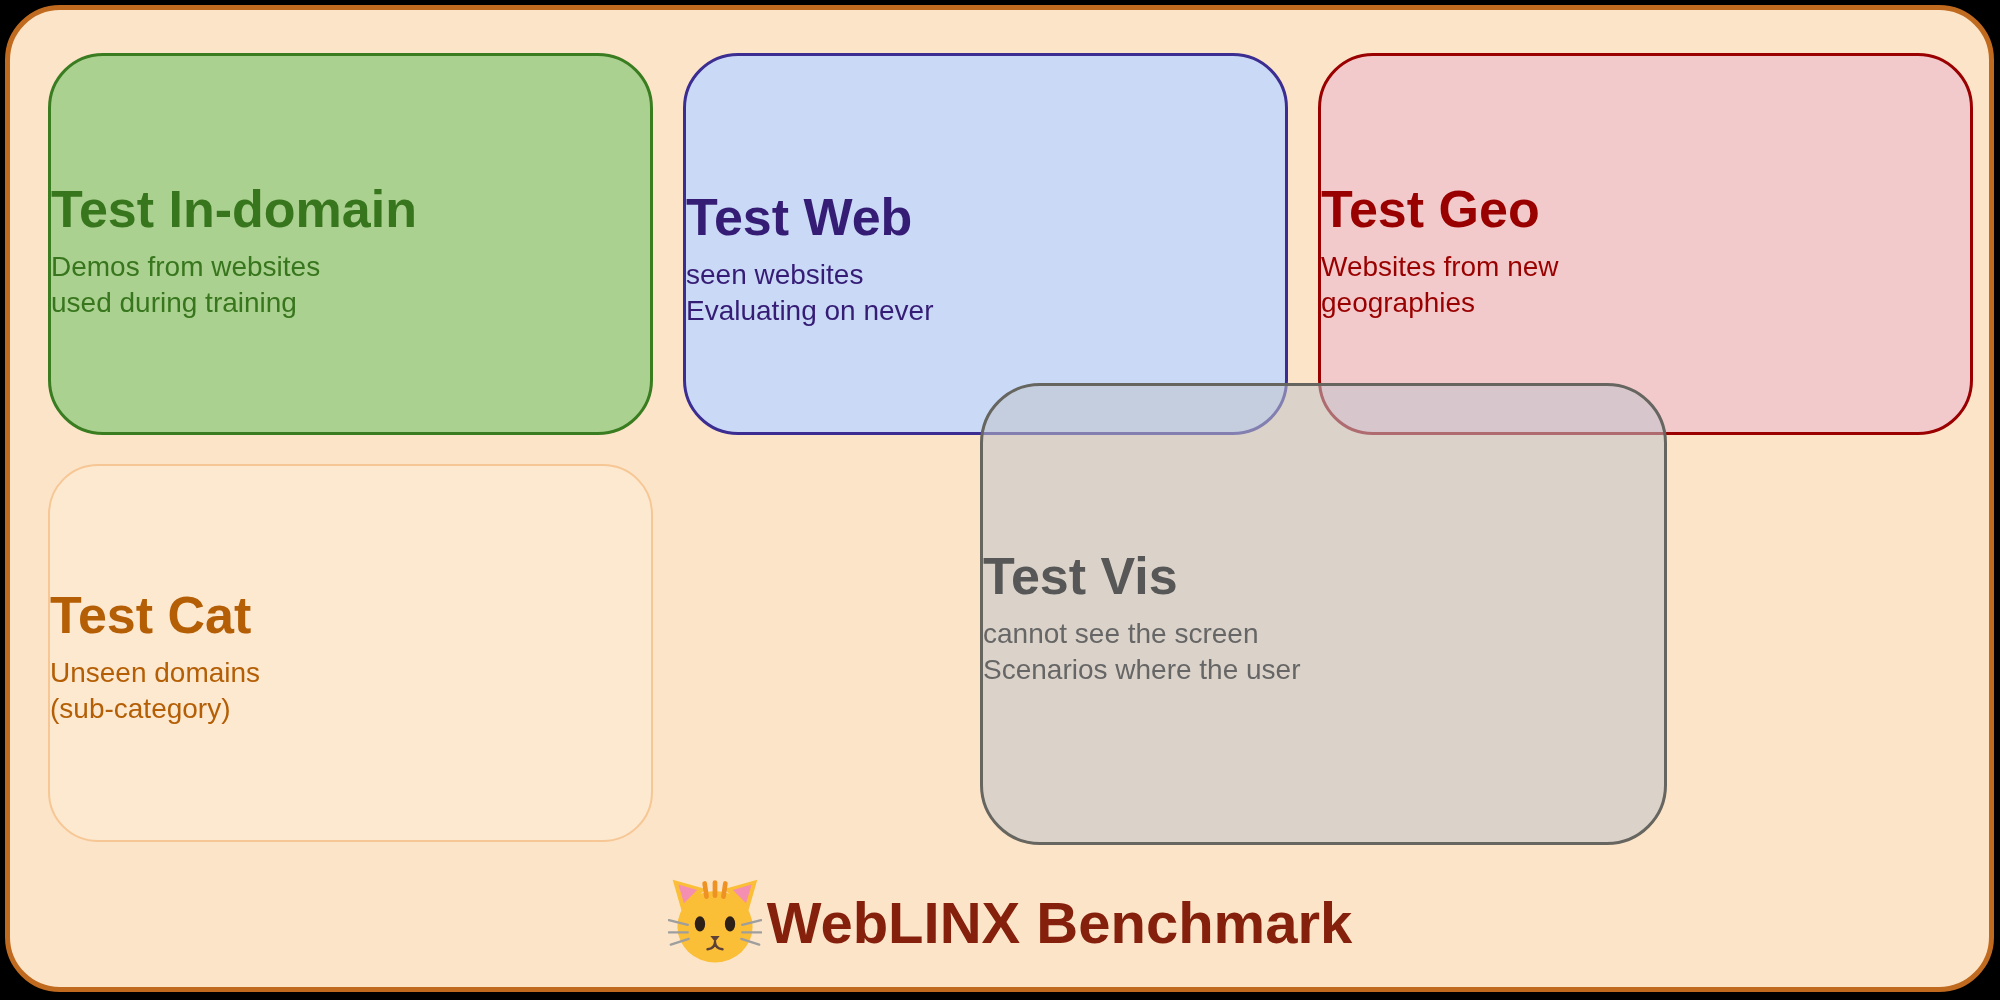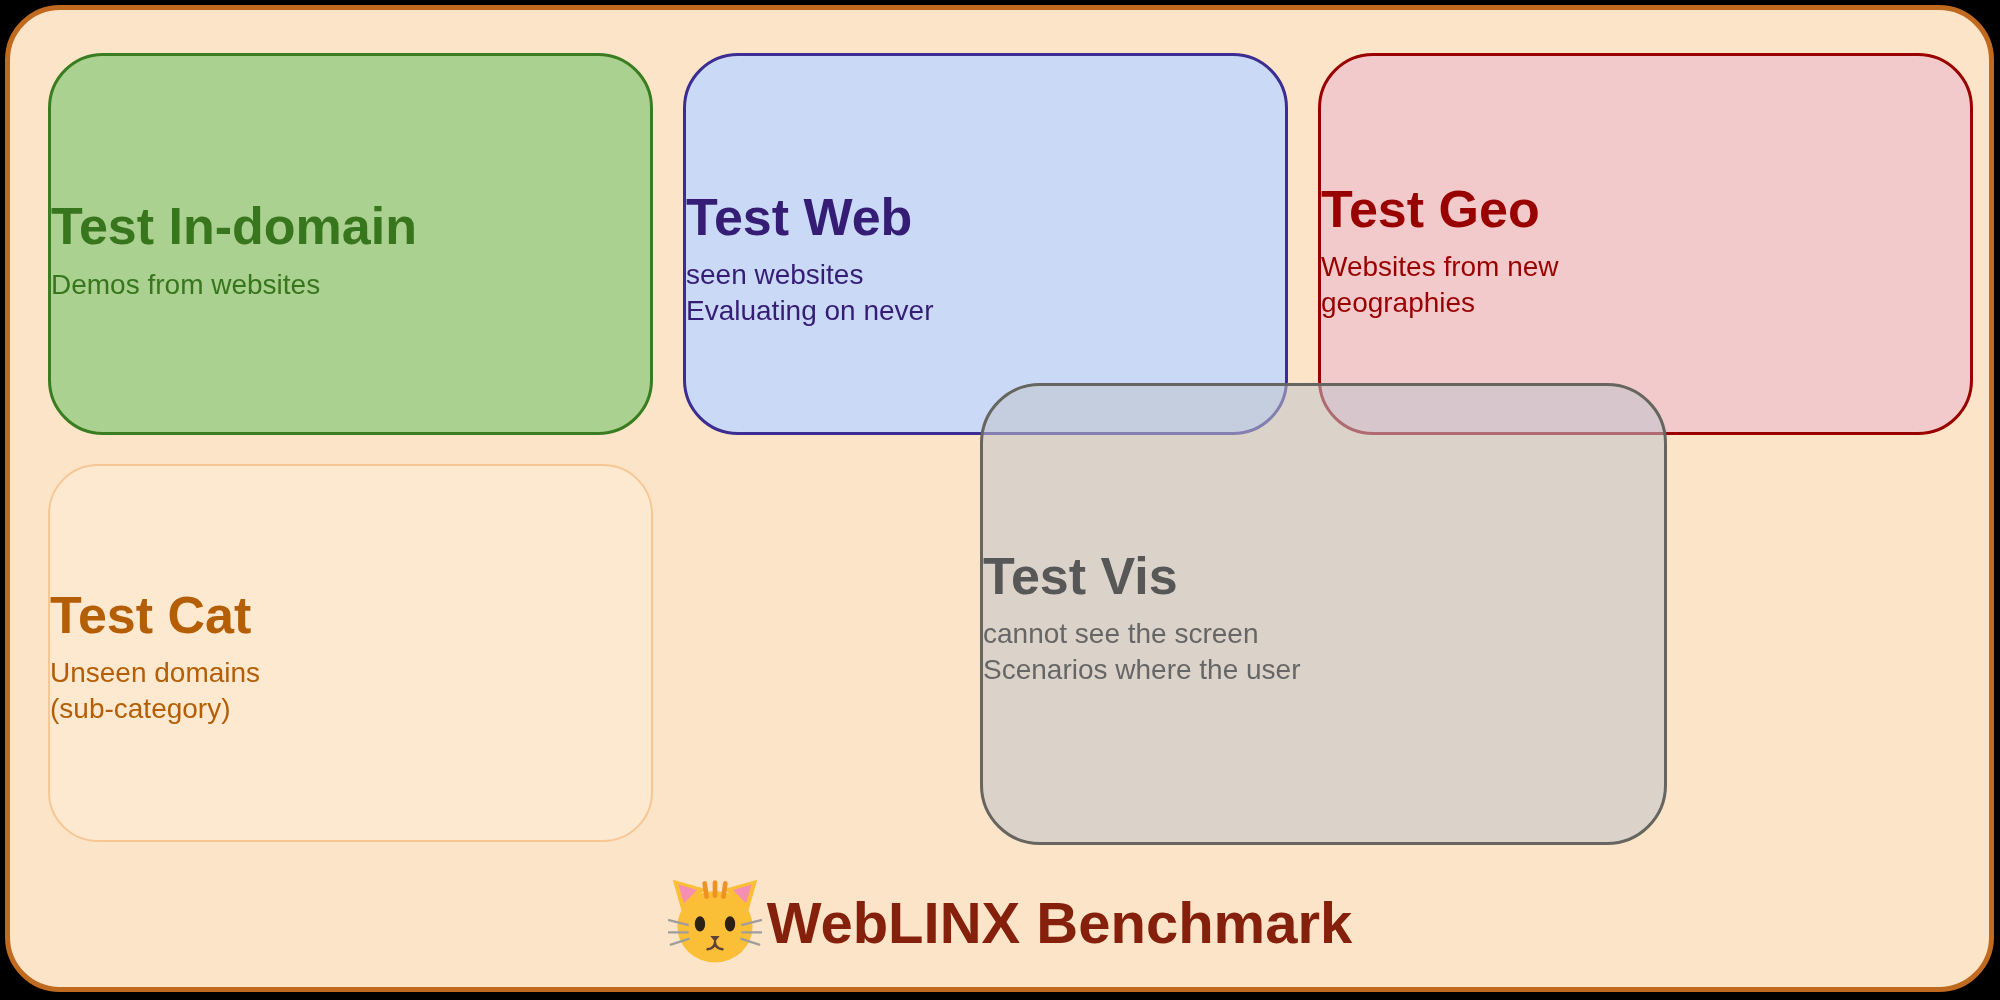--- a/index.html
+++ b/index.html
@@ -40,20 +40,21 @@
   .cat-svg{width:94px;height:94px;display:block}
 </style>
 </head>
 <body>
 
 <div class="canvas">
 
   <div class="box box-green">
     <div class="t">Test In-domain</div>
     <div class="d">Demos from websites</div>
+    <div class="d">used during training</div>
   </div>
 
   <div class="box box-blue">
     <div class="t">Test Web</div>
     <div class="d">seen websites</div>
     <div class="d">Evaluating on never</div>
   </div>
 
   <div class="box box-red">
     <div class="t">Test Geo</div>

